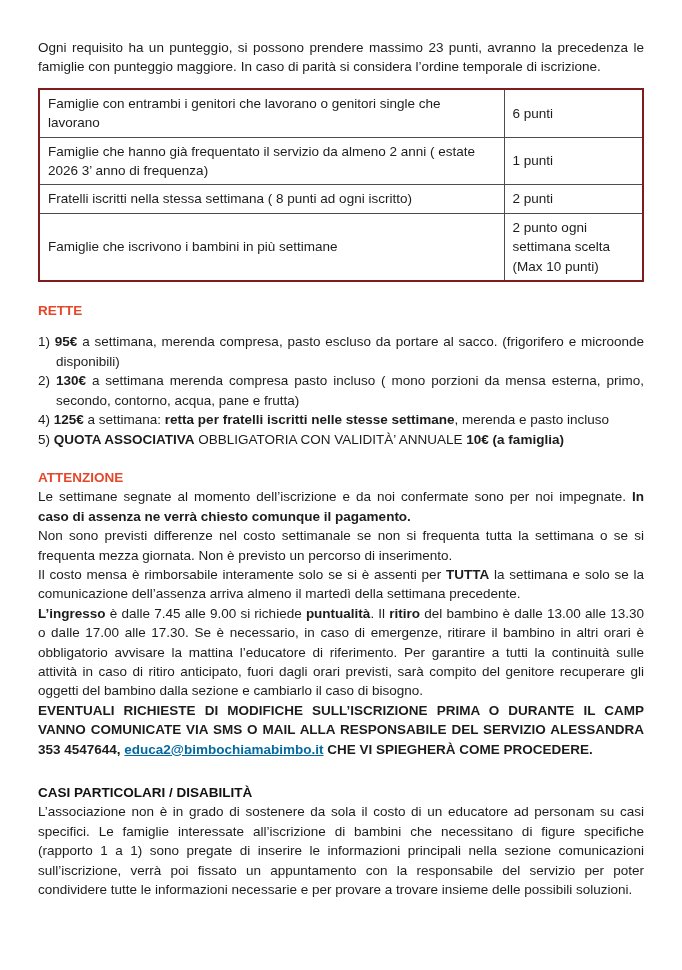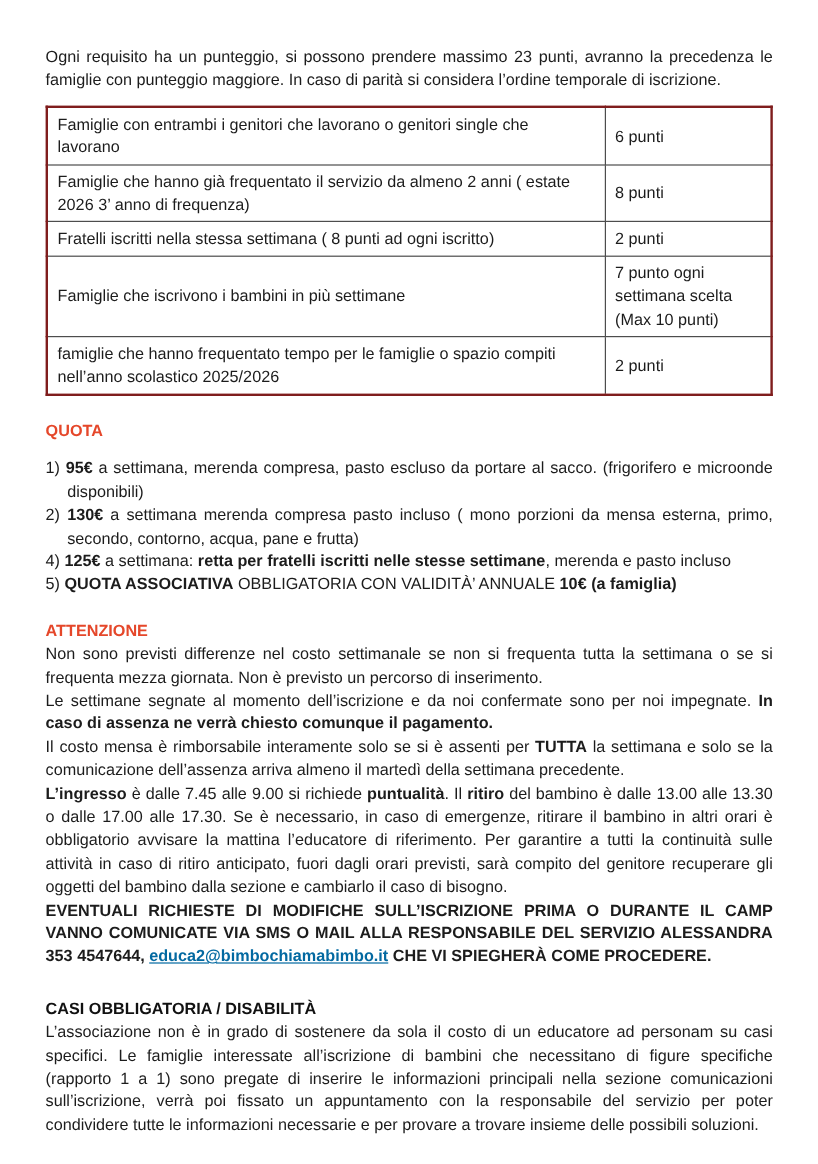--- a/index.html
+++ b/index.html
@@ -44,50 +44,46 @@
   <p>Ogni requisito ha un punteggio, si possono prendere massimo 23 punti, avranno la precedenza le famiglie con punteggio maggiore. In caso di parità si considera l’ordine temporale di iscrizione.</p>
 
   <table class="points">
     <tbody>
       <tr>
         <td class="crit">Famiglie con entrambi i genitori che lavorano o genitori single che lavorano</td>
         <td class="pts">6 punti</td>
       </tr>
       <tr>
         <td class="crit">Famiglie che hanno già frequentato il servizio da almeno 2 anni ( estate 2026 3’ anno di frequenza)</td>
-        <td class="pts">8 punti</td>
+        <td class="pts">1 punti</td>
       </tr>
       <tr>
         <td class="crit">Fratelli iscritti nella stessa settimana ( 8 punti ad ogni iscritto)</td>
         <td class="pts">2 punti</td>
       </tr>
       <tr class="row4">
         <td class="crit">Famiglie che iscrivono i bambini in più settimane</td>
-        <td class="pts">7 punto ogni settimana scelta (Max 10 punti)</td>
-      </tr>
-      <tr>
-        <td class="crit">famiglie che hanno frequentato tempo per le famiglie o spazio compiti nell’anno scolastico 2025/2026</td>
-        <td class="pts">2 punti</td>
+        <td class="pts">2 punto ogni settimana scelta (Max 10 punti)</td>
       </tr>
     </tbody>
   </table>
 
-  <div class="section-heading">QUOTA</div>
+  <div class="section-heading">RETTE</div>
   <div class="list">
     <div class="list-item"><span class="num">1) </span><span><span class="b">95€</span><span> a settimana, merenda compresa, pasto escluso da portare al sacco. (frigorifero e microonde disponibili)</span></span></div>
     <div class="list-item"><span class="num">2) </span><span><span class="b">130€</span><span> a settimana merenda compresa pasto incluso ( mono porzioni da mensa esterna, primo, secondo, contorno, acqua, pane e frutta)</span></span></div>
     <div class="list-item"><span class="num">4) </span><span><span class="b">125€</span><span> a settimana: </span><span class="b">retta per fratelli iscritti nelle stesse settimane</span><span>, merenda e pasto incluso</span></span></div>
     <div class="list-item"><span class="num">5) </span><span><span class="b">QUOTA ASSOCIATIVA</span><span> OBBLIGATORIA CON VALIDITÀ’ ANNUALE </span><span class="b">10€ (a famiglia)</span></span></div>
   </div>
 
   <div class="section-heading">ATTENZIONE</div>
   <div class="att-body">
+    <p><span>Le settimane segnate al momento dell’iscrizione e da noi confermate sono per noi impegnate. </span><span class="b">In caso di assenza ne verrà chiesto comunque il pagamento.</span></p>
     <p><span>Non sono previsti differenze nel costo settimanale se non si frequenta tutta la settimana o se si frequenta mezza giornata. Non è previsto un percorso di inserimento.</span></p>
-    <p><span>Le settimane segnate al momento dell’iscrizione e da noi confermate sono per noi impegnate. </span><span class="b">In caso di assenza ne verrà chiesto comunque il pagamento.</span></p>
     <p><span>Il costo mensa è rimborsabile interamente solo se si è assenti per </span><span class="b">TUTTA</span><span> la settimana e solo se la comunicazione dell’assenza arriva almeno il martedì  della settimana precedente.</span></p>
     <p><span class="b">L’ingresso</span><span> è dalle 7.45 alle 9.00 si richiede </span><span class="b">puntualità</span><span>. Il </span><span class="b">ritiro</span><span> del bambino è dalle 13.00 alle 13.30 o dalle 17.00 alle 17.30. Se è necessario, in caso di emergenze, ritirare il bambino in altri orari è obbligatorio avvisare la mattina l’educatore di riferimento. Per garantire a tutti la continuità sulle attività in caso di ritiro anticipato, fuori dagli orari previsti, sarà compito del genitore recuperare gli oggetti del bambino dalla sezione e cambiarlo il caso di bisogno.</span></p>
     <p><span class="b">EVENTUALI RICHIESTE DI MODIFICHE SULL’ISCRIZIONE PRIMA O DURANTE IL CAMP VANNO COMUNICATE VIA SMS O MAIL ALLA RESPONSABILE DEL SERVIZIO ALESSANDRA 353 4547644, </span><span class="b link">educa2@bimbochiamabimbo.it</span><span class="b"> CHE VI SPIEGHERÀ COME PROCEDERE.</span></p>
   </div>
 
-  <div class="black-heading">CASI OBBLIGATORIA / DISABILITÀ</div>
+  <div class="black-heading">CASI PARTICOLARI / DISABILITÀ</div>
   <p><span>L’associazione non è in grado di sostenere da sola il costo di un educatore ad personam su casi specifici. Le famiglie interessate all’iscrizione di bambini che necessitano di figure specifiche (rapporto 1 a 1) sono pregate di inserire le informazioni principali nella sezione comunicazioni sull’iscrizione, verrà poi fissato un appuntamento con la responsabile del servizio per poter condividere tutte le informazioni necessarie e per provare a trovare insieme delle possibili soluzioni.</span></p>
 
 </div>
 
 </body></html>

